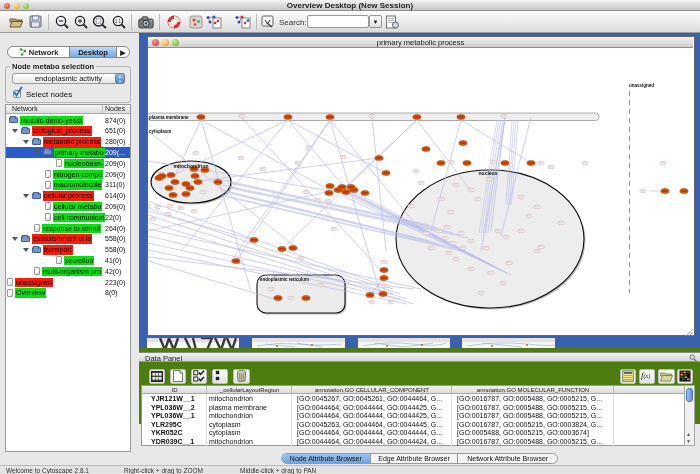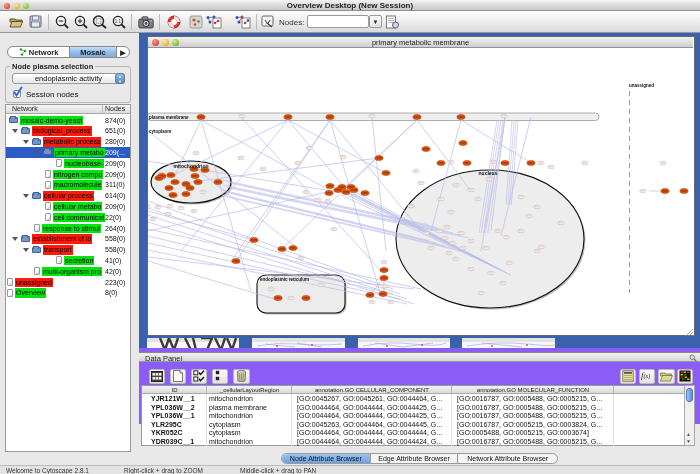--- a/index.html
+++ b/index.html
@@ -51,21 +51,21 @@
 .folder { position:absolute; top:2px; width:9px; height:6px; background:#7695c7; border:1px solid #44609c; border-radius:1px; }
 .folder:before { content:""; position:absolute; left:0; top:-2px; width:4px; height:2px; background:#7695c7; border:1px solid #44609c; border-bottom:none; border-radius:1px 1px 0 0; }
 .ficon { position:absolute; top:1px; width:6px; height:8px; background:linear-gradient(135deg,#fff 70%,#d8d8d8 70%); border:1px solid #9a9a9a; border-radius:1px; }
 
 #desktop { left:139px; top:33px; width:561px; height:315px; background:#3a61ad; overflow:hidden; }
 #frame { left:8px; top:3px; width:548px; height:300px; background:#fff; border:1px solid #666; }
 #frametitle { left:0; top:0; width:545px; height:11px; background:linear-gradient(#f2f2f2,#cfcfcf); border-bottom:1px solid #909090; }
 #frametitle .t { width:100%; text-align:center; font-size:7.5px; color:#222; top:1px; }
 #bstrip { left:8px; top:303px; width:553px; height:12px; }
 
-#dpanel { left:139px; top:348px; width:561px; height:76px; background:#8b5cf6; }
+#dpanel { left:139px; top:348px; width:561px; height:76px; background:#4d7c0f; }
 #dphead { left:0; top:4px; width:561px; height:10px; background:linear-gradient(#f2f2f2,#d5d5d5); border-bottom:1px solid #999; border-top:1px solid #888;}
 #dphead .t { font-size:7.5px; color:#222; left:6px; top:1px; }
 #dtable { left:2px; top:37px; width:549px; height:61px; background:#fff; border:1px solid #999; }
 #dthead { left:0; top:0; width:546px; height:8px; background:linear-gradient(#f3f3f3,#d9d9d9); border-bottom:1px solid #aaa; }
 #dthead div { position:absolute; top:0.5px; font-size:6px; color:#222; text-align:center; }
 .dtrow { left:0; width:546px; height:8.5px; font-size:7px; color:#111; }
 .dtrow div { position:absolute; top:0; line-height:8.5px; white-space:nowrap; overflow:hidden; }
 #dscroll { left:545px; top:37px; width:11px; height:61px; background:#f0f0f0; border:1px solid #aaa; }
 #dthumb { left:1px; top:2px; width:7px; height:14px; background:linear-gradient(90deg,#9ec3ef,#5a8fd6); border:1px solid #4a7ab8; border-radius:3px; }
 
@@ -159,53 +159,53 @@
       <line x1="3" y1="2.5" x2="8" y2="2" stroke="#555" stroke-width="0.6"></line>
       <line x1="5" y1="7" x2="8" y2="2" stroke="#555" stroke-width="0.6"></line>
       <line x1="11" y1="8" x2="14" y2="5.5" stroke="#944" stroke-width="0.6"></line>
     </svg>
   <div class="abs tsep" style="left:256px"></div>
   <svg style="left:261px" width="13" height="13" viewBox="0 0 13 13">
       <rect x="1" y="1" width="11" height="10" rx="1.5" fill="#f5f5f5" stroke="#555" stroke-width="0.9"></rect>
       <path d="M4 5 L6.5 9 L9 5" fill="none" stroke="#333" stroke-width="1"></path>
       <path d="M6 8 L11 12" stroke="#333" stroke-width="1.1"></path>
     </svg>
-  <div class="abs" id="searchlbl">Nodes:</div>
+  <div class="abs" id="searchlbl">Search:</div>
   <div class="abs" id="searchbox"></div>
   <div class="abs" id="searchdrop">▼</div>
   <svg style="left:385px" width="14" height="14" viewBox="0 0 14 14">
       <rect x="1.5" y="1" width="9" height="12" fill="#fff" stroke="#555" stroke-width="0.8"></rect>
       <line x1="3" y1="3.5" x2="9" y2="3.5" stroke="#999" stroke-width="0.7"></line>
       <line x1="3" y1="5.5" x2="9" y2="5.5" stroke="#999" stroke-width="0.7"></line>
       <line x1="3" y1="7.5" x2="9" y2="7.5" stroke="#999" stroke-width="0.7"></line>
       <circle cx="10.5" cy="10" r="3" fill="#cdd6e8" stroke="#445" stroke-width="0.8"></circle>
     </svg>
 </div>
 
 <div class="abs" id="cpanel">
   <div class="abs" id="tabs">
     <div class="seg net"><svg width="8" height="8" viewBox="0 0 8 8" style="vertical-align:-1px">
           <circle cx="2" cy="1.5" r="1.2" fill="#2aa02a"></circle>
           <circle cx="6" cy="3" r="1.2" fill="#2aa02a"></circle>
           <circle cx="3" cy="6.5" r="1.2" fill="#2aa02a"></circle>
           <line x1="2" y1="1.5" x2="6" y2="3" stroke="#2aa02a" stroke-width="0.7"></line>
           <line x1="6" y1="3" x2="3" y2="6.5" stroke="#2aa02a" stroke-width="0.7"></line>
         </svg> Network</div>
-    <div class="seg mos">Mosaic</div>
+    <div class="seg mos">Desktop</div>
     <div class="seg arr">▶</div>
   </div>
   <div class="abs" id="groupbox"></div>
-  <div class="abs" id="grouplbl">Node plasma selection</div>
+  <div class="abs" id="grouplbl">Node metabo selection</div>
   <div class="abs" id="combo">endoplasmic activity</div>
   <div class="abs" id="combobtn">▲<br>▼</div>
   <div class="abs" id="checkbox"></div>
   <svg class="abs" style="left:12px;top:52px" width="12" height="13" viewBox="0 0 12 13">
       <path d="M2.5 7.5 L4.5 10.5 L9.5 2.5" fill="none" stroke="#2d6fce" stroke-width="2" stroke-linecap="round"></path>
     </svg>
-  <div class="abs" id="checklbl">Session nodes</div>
+  <div class="abs" id="checklbl">Select nodes</div>
   <div class="abs" id="treebox">
     <div class="abs" id="treehead">
         <div class="abs c1">Network</div>
         <div class="abs dv"></div>
         <div class="abs c2">Nodes</div>
       </div>
     <div id="treerows">
         <div class="abs trow" style="top:10px;">
           <div class="folder" style="left:3px"></div>
           <div class="hl g" style="left:14px;max-width:85px">mosaic-demo-yeast</div>
@@ -300,21 +300,21 @@
       </div>
   </div>
 </div>
 
 <div class="abs" id="desktop">
   <div class="abs" id="frame">
     <div class="abs" id="frametitle">
       <div class="abs tl" style="left:4px;top:2px;background:radial-gradient(circle at 35% 30%,#ff9a8a,#e9544a 60%,#b03028);width:7px;height:7px;"></div>
       <div class="abs tl" style="left:14px;top:2px;background:radial-gradient(circle at 35% 30%,#ffe9a8,#f2b93e 60%,#bd831c);width:7px;height:7px;"></div>
       <div class="abs tl" style="left:24px;top:2px;background:radial-gradient(circle at 35% 30%,#c8f0a0,#8cc944 60%,#548c20);width:7px;height:7px;"></div>
-      <div class="abs t">primary metabolic membrane</div>
+      <div class="abs t">primary metabolic process</div>
     </div>
     <svg id="netsvg" style="position:absolute;left:0;top:11px" width="545" height="289" viewBox="0 0 545 289">
         <ellipse cx="343.5" cy="192.5" rx="94" ry="69" fill="#bbb"></ellipse>
         <ellipse cx="44.5" cy="135.5" rx="40" ry="21" fill="#bbb"></ellipse>
         <rect x="110.5" y="228.5" width="88" height="38" rx="9" fill="#bbb"></rect>
         <ellipse cx="342" cy="191" rx="94" ry="69" fill="#ededed" stroke="#111" stroke-width="1.1"></ellipse>
         <ellipse cx="43" cy="134" rx="40" ry="21" fill="#ececec" stroke="#111" stroke-width="1.2"></ellipse>
         <rect x="-1" y="65" width="452" height="7.5" rx="3.5" fill="#eee" stroke="#999" stroke-width="0.8"></rect>
         <rect x="109" y="227" width="88" height="38" rx="9" fill="#ececec" stroke="#111" stroke-width="1.1"></rect>
         <line x1="53" y1="72" x2="183" y2="143" stroke="#b9bce9" stroke-width="0.7"></line>

